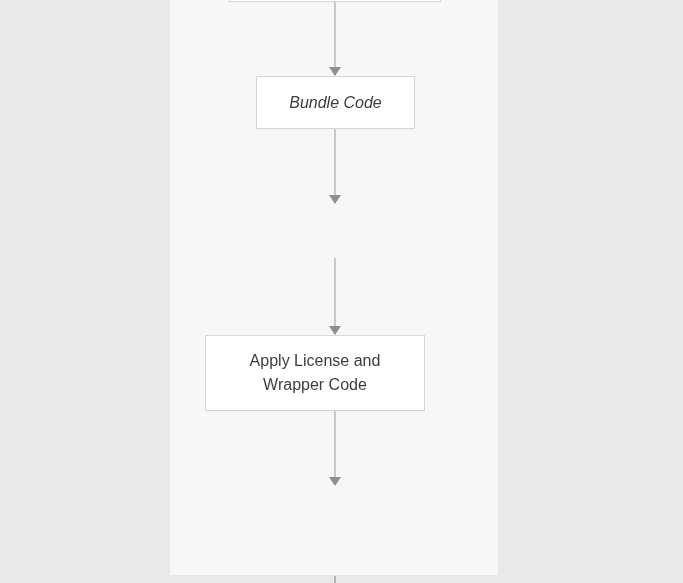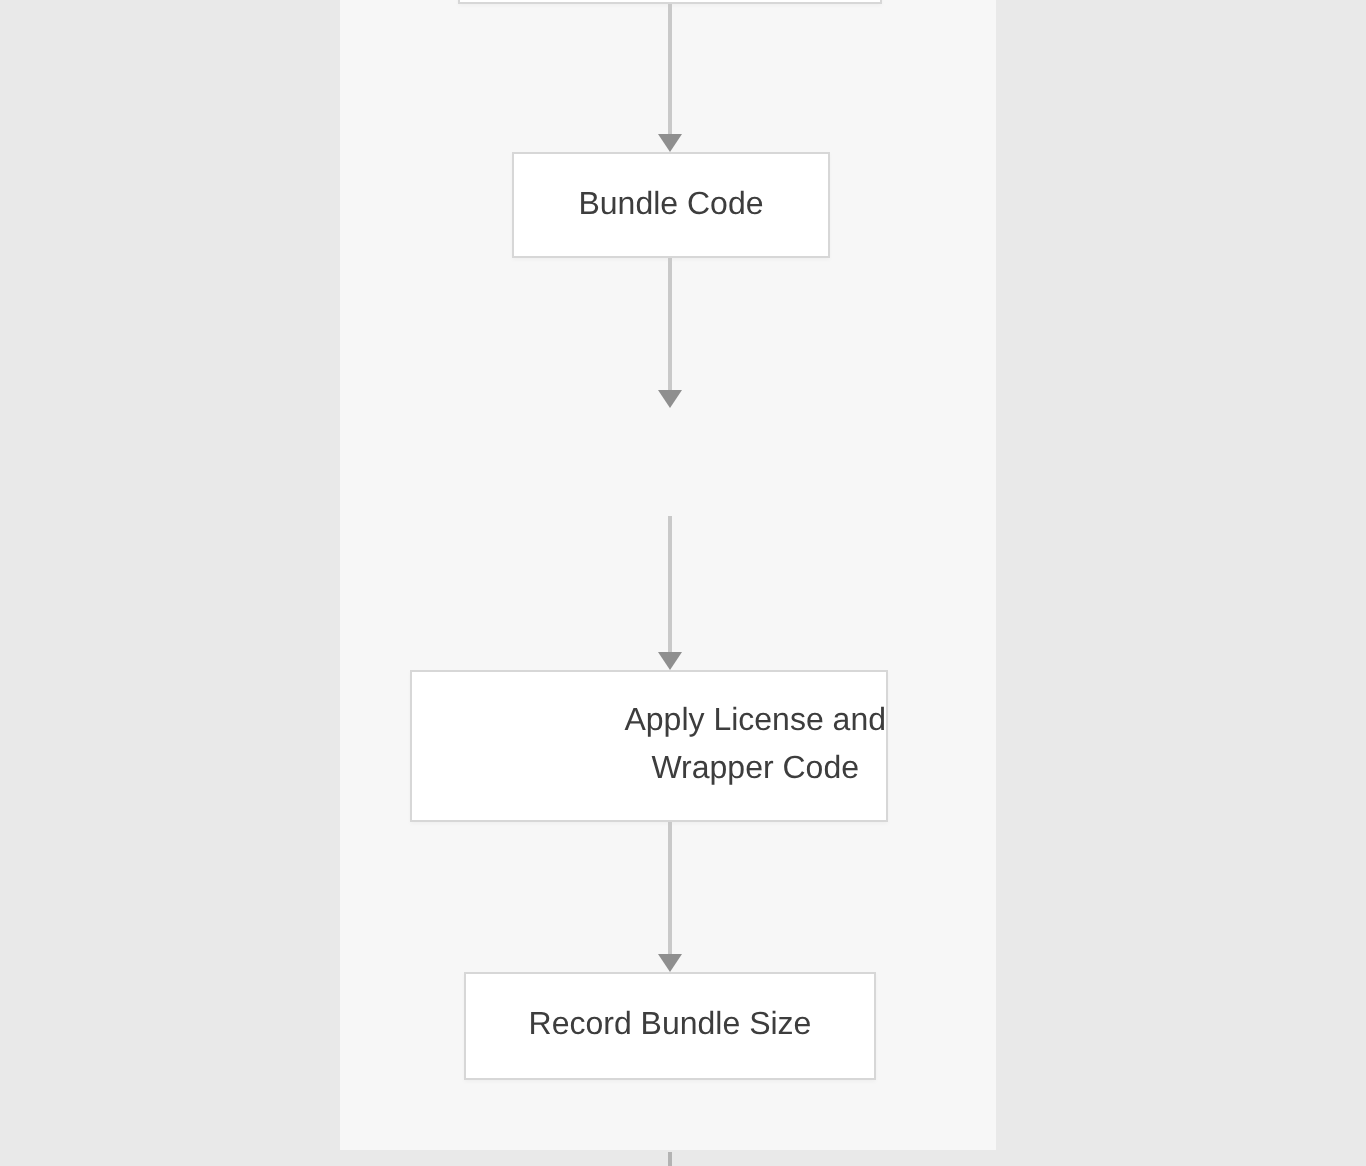--- a/index.html
+++ b/index.html
@@ -79,46 +79,43 @@
 
   <div class="panel">
 
     <div class="node" style="left:59px;top:-52px;width:212px;height:54px;"></div>
 
     <div class="connector" style="left:159px;top:2px;height:74px;">
       <div class="connector-line"></div>
       <div class="connector-head"></div>
     </div>
 
-    <div class="node" style="left:86px;top:76px;width:159px;height:53px;">
+    <div class="node" style="left:86px;top:76px;width:159px;height:53px;font-style:italic;">
       <span class="node-label">Bundle Code</span>
     </div>
 
     <div class="connector" style="left:159px;top:129px;height:75px;">
       <div class="connector-line"></div>
       <div class="connector-head"></div>
     </div>
 
 
     <div class="connector" style="left:159px;top:258px;height:77px;">
       <div class="connector-line"></div>
       <div class="connector-head"></div>
     </div>
 
-    <div class="node" style="left:35px;top:335px;width:239px;height:76px;justify-content:flex-end;">
+    <div class="node" style="left:35px;top:335px;width:220px;height:76px;">
       <span class="node-label">Apply License and
 Wrapper Code</span>
     </div>
 
     <div class="connector" style="left:159px;top:411px;height:75px;">
       <div class="connector-line"></div>
       <div class="connector-head"></div>
     </div>
 
-    <div class="node" style="left:62px;top:486px;width:206px;height:54px;">
-      <span class="node-label">Record Bundle Size</span>
-    </div>
 
   </div>
 
   <div class="stub-line"></div>
 
 </div>
 
 </body></html>

